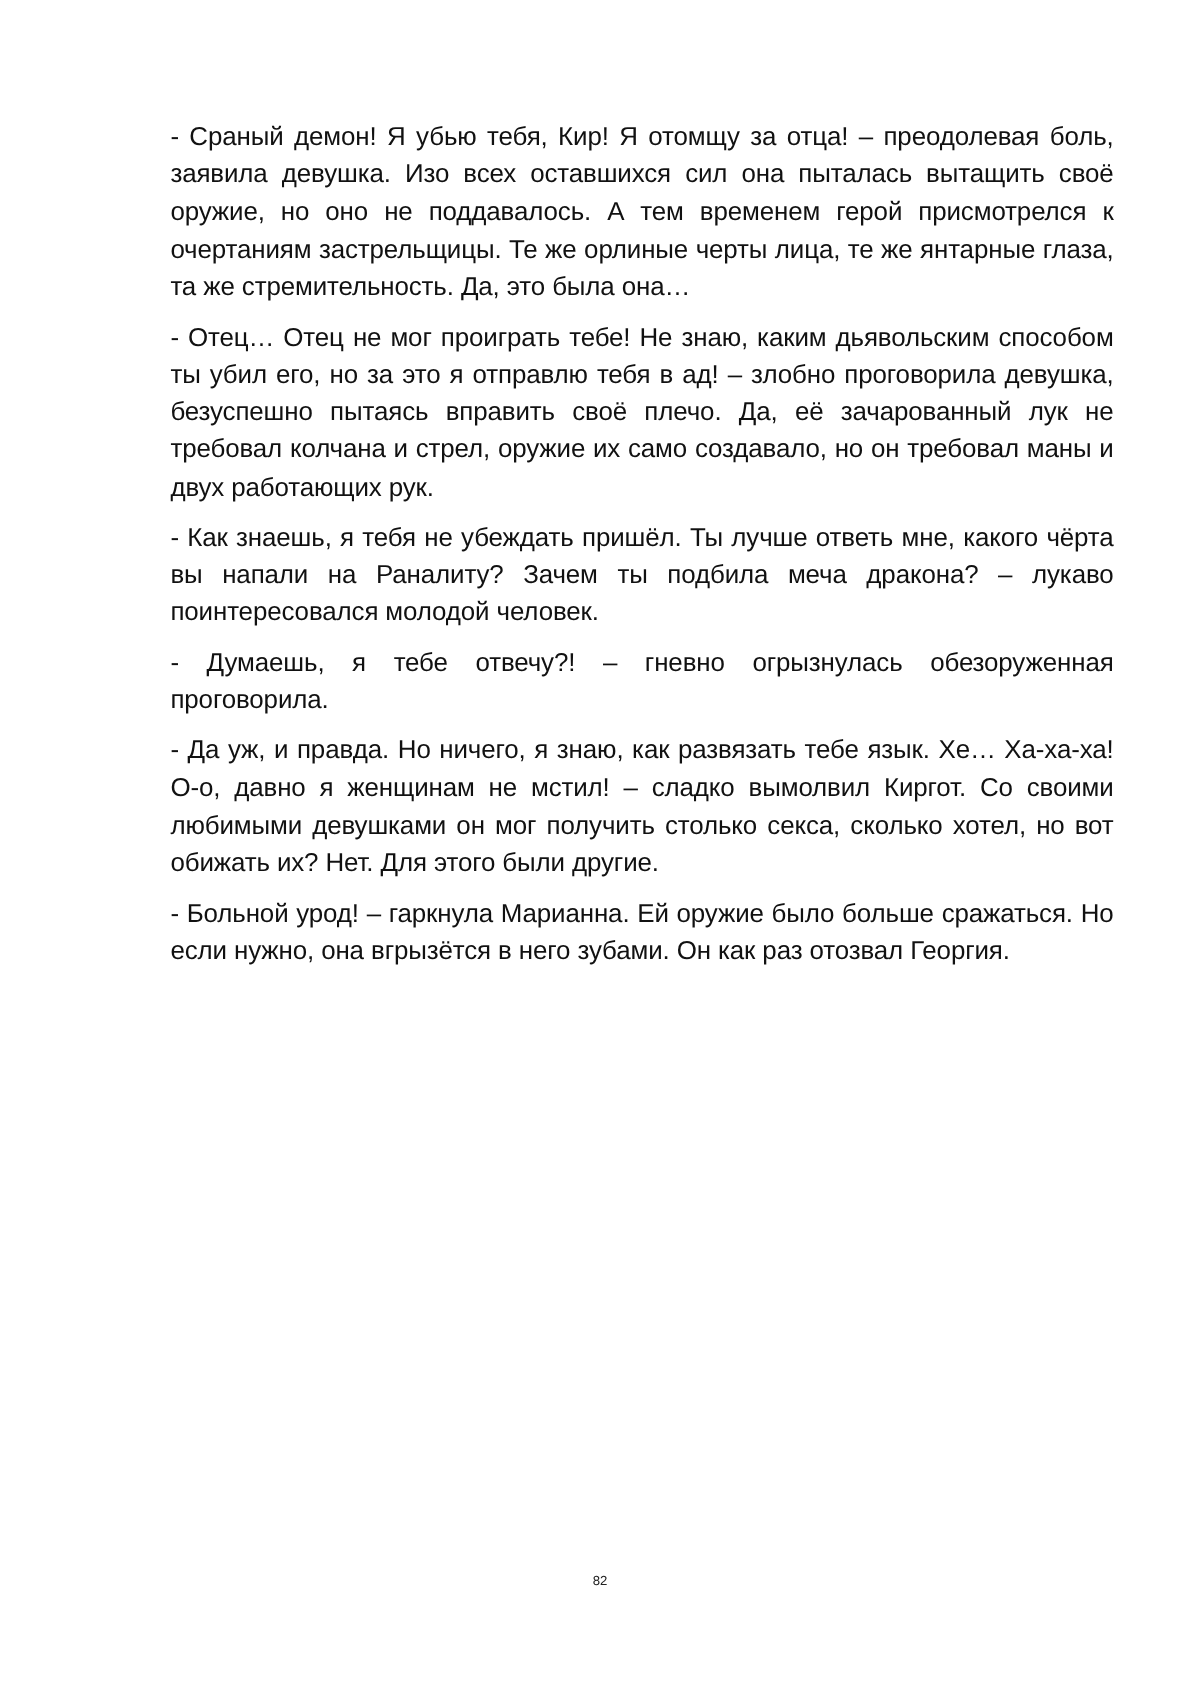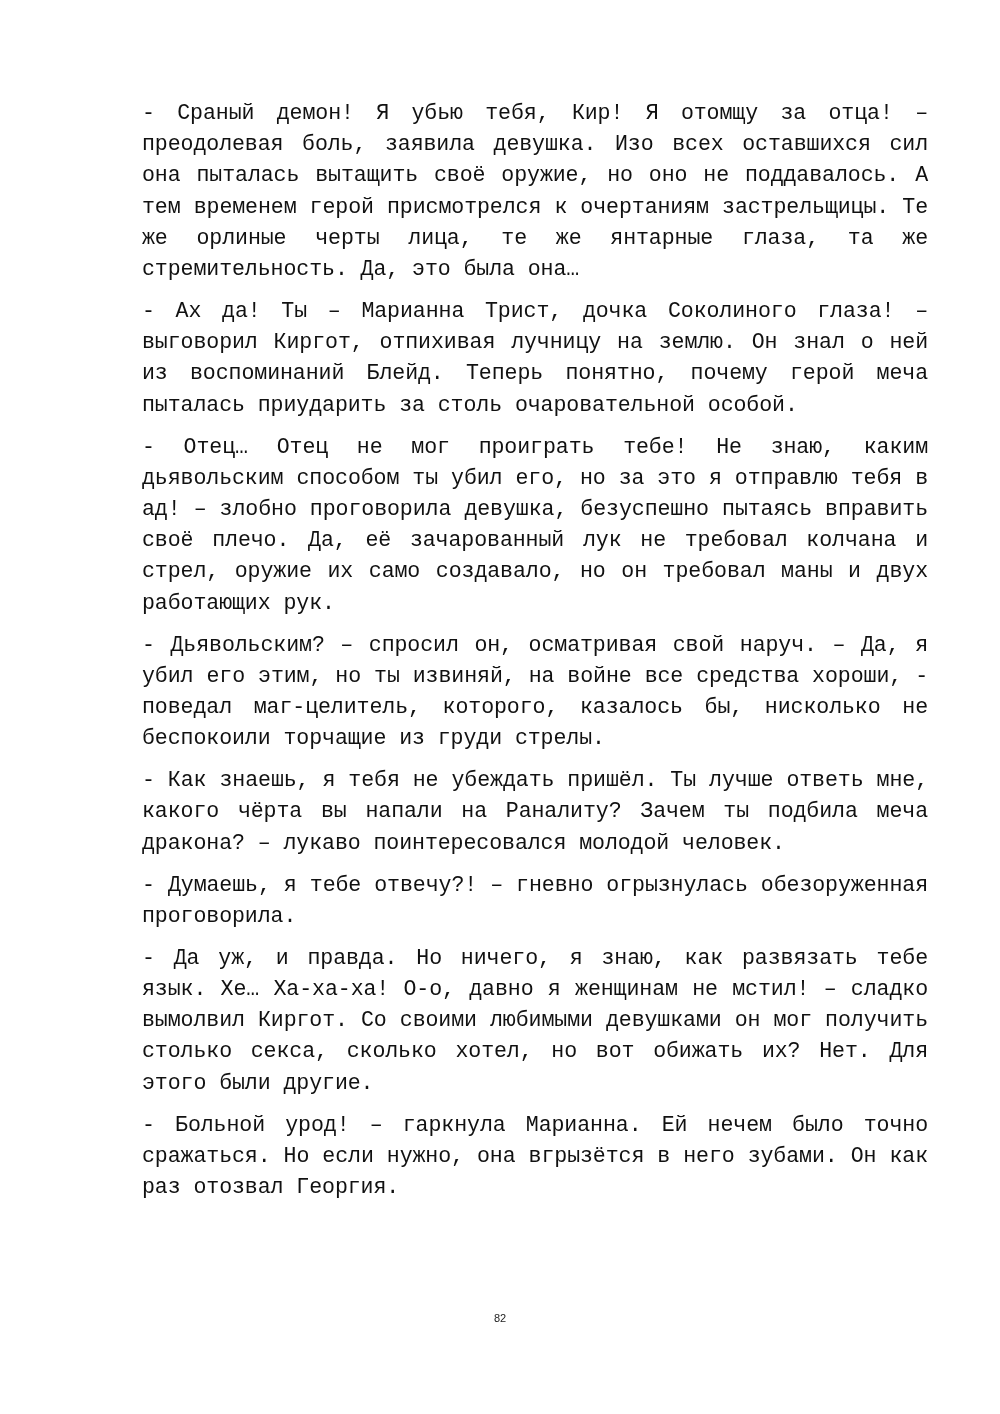--- a/index.html
+++ b/index.html
@@ -19,21 +19,21 @@
       top: 0;
       width: 1000px;
       height: 1414px;
       background: #ffffff;
     }
     .text-block {
       position: absolute;
       left: 142px;
       top: 98px;
       width: 786px;
-      font-family: Liberation Mono, monospace;
+      font-family: Liberation Sans, sans-serif;
       font-size: 21.6px;
       line-height: 31.2px;
       color: #111111;
       text-align: justify;
       letter-spacing: -0.1px;
     }
     .para {
       margin: 0 0 10.8px 0;
       text-align: justify;
     }
@@ -47,22 +47,20 @@
       font-size: 11px;
       color: #222222;
     }
   </style>
 </head>
 <body>
 
 <div class="page">
   <div class="text-block">
     <p class="para">- Сраный демон! Я убью тебя, Кир! Я отомщу за отца! – преодолевая боль, заявила девушка. Изо всех оставшихся сил она пыталась вытащить своё оружие, но оно не поддавалось. А тем временем герой присмотрелся к очертаниям застрельщицы. Те же орлиные черты лица, те же янтарные глаза, та же стремительность. Да, это была она…</p>
-    <p class="para">- Ах да! Ты – Марианна Трист, дочка Соколиного глаза! – выговорил Киргот, отпихивая лучницу на землю. Он знал о ней из воспоминаний Блейд. Теперь понятно, почему герой меча пыталась приударить за столь очаровательной особой.</p>
     <p class="para">- Отец… Отец не мог проиграть тебе! Не знаю, каким дьявольским способом ты убил его, но за это я отправлю тебя в ад! – злобно проговорила девушка, безуспешно пытаясь вправить своё плечо. Да, её зачарованный лук не требовал колчана и стрел, оружие их само создавало, но он требовал маны и двух работающих рук.</p>
-    <p class="para">- Дьявольским? – спросил он, осматривая свой наруч. – Да, я убил его этим, но ты извиняй, на войне все средства хороши, - поведал маг-целитель, которого, казалось бы, нисколько не беспокоили торчащие из груди стрелы.</p>
     <p class="para">- Как знаешь, я тебя не убеждать пришёл. Ты лучше ответь мне, какого чёрта вы напали на Раналиту? Зачем ты подбила меча дракона? – лукаво поинтересовался молодой человек.</p>
     <p class="para">- Думаешь, я тебе отвечу?! – гневно огрызнулась обезоруженная проговорила.</p>
     <p class="para">- Да уж, и правда. Но ничего, я знаю, как развязать тебе язык. Хе… Ха-ха-ха! О-о, давно я женщинам не мстил! – сладко вымолвил Киргот. Со своими любимыми девушками он мог получить столько секса, сколько хотел, но вот обижать их? Нет. Для этого были другие.</p>
-    <p class="para">- Больной урод! – гаркнула Марианна. Ей нечем было точно сражаться. Но если нужно, она вгрызётся в него зубами. Он как раз отозвал Георгия.</p>
+    <p class="para">- Больной урод! – гаркнула Марианна. Ей оружие было больше сражаться. Но если нужно, она вгрызётся в него зубами. Он как раз отозвал Георгия.</p>
   </div>
   <div class="page-number">82</div>
 </div>
 
 </body></html>

